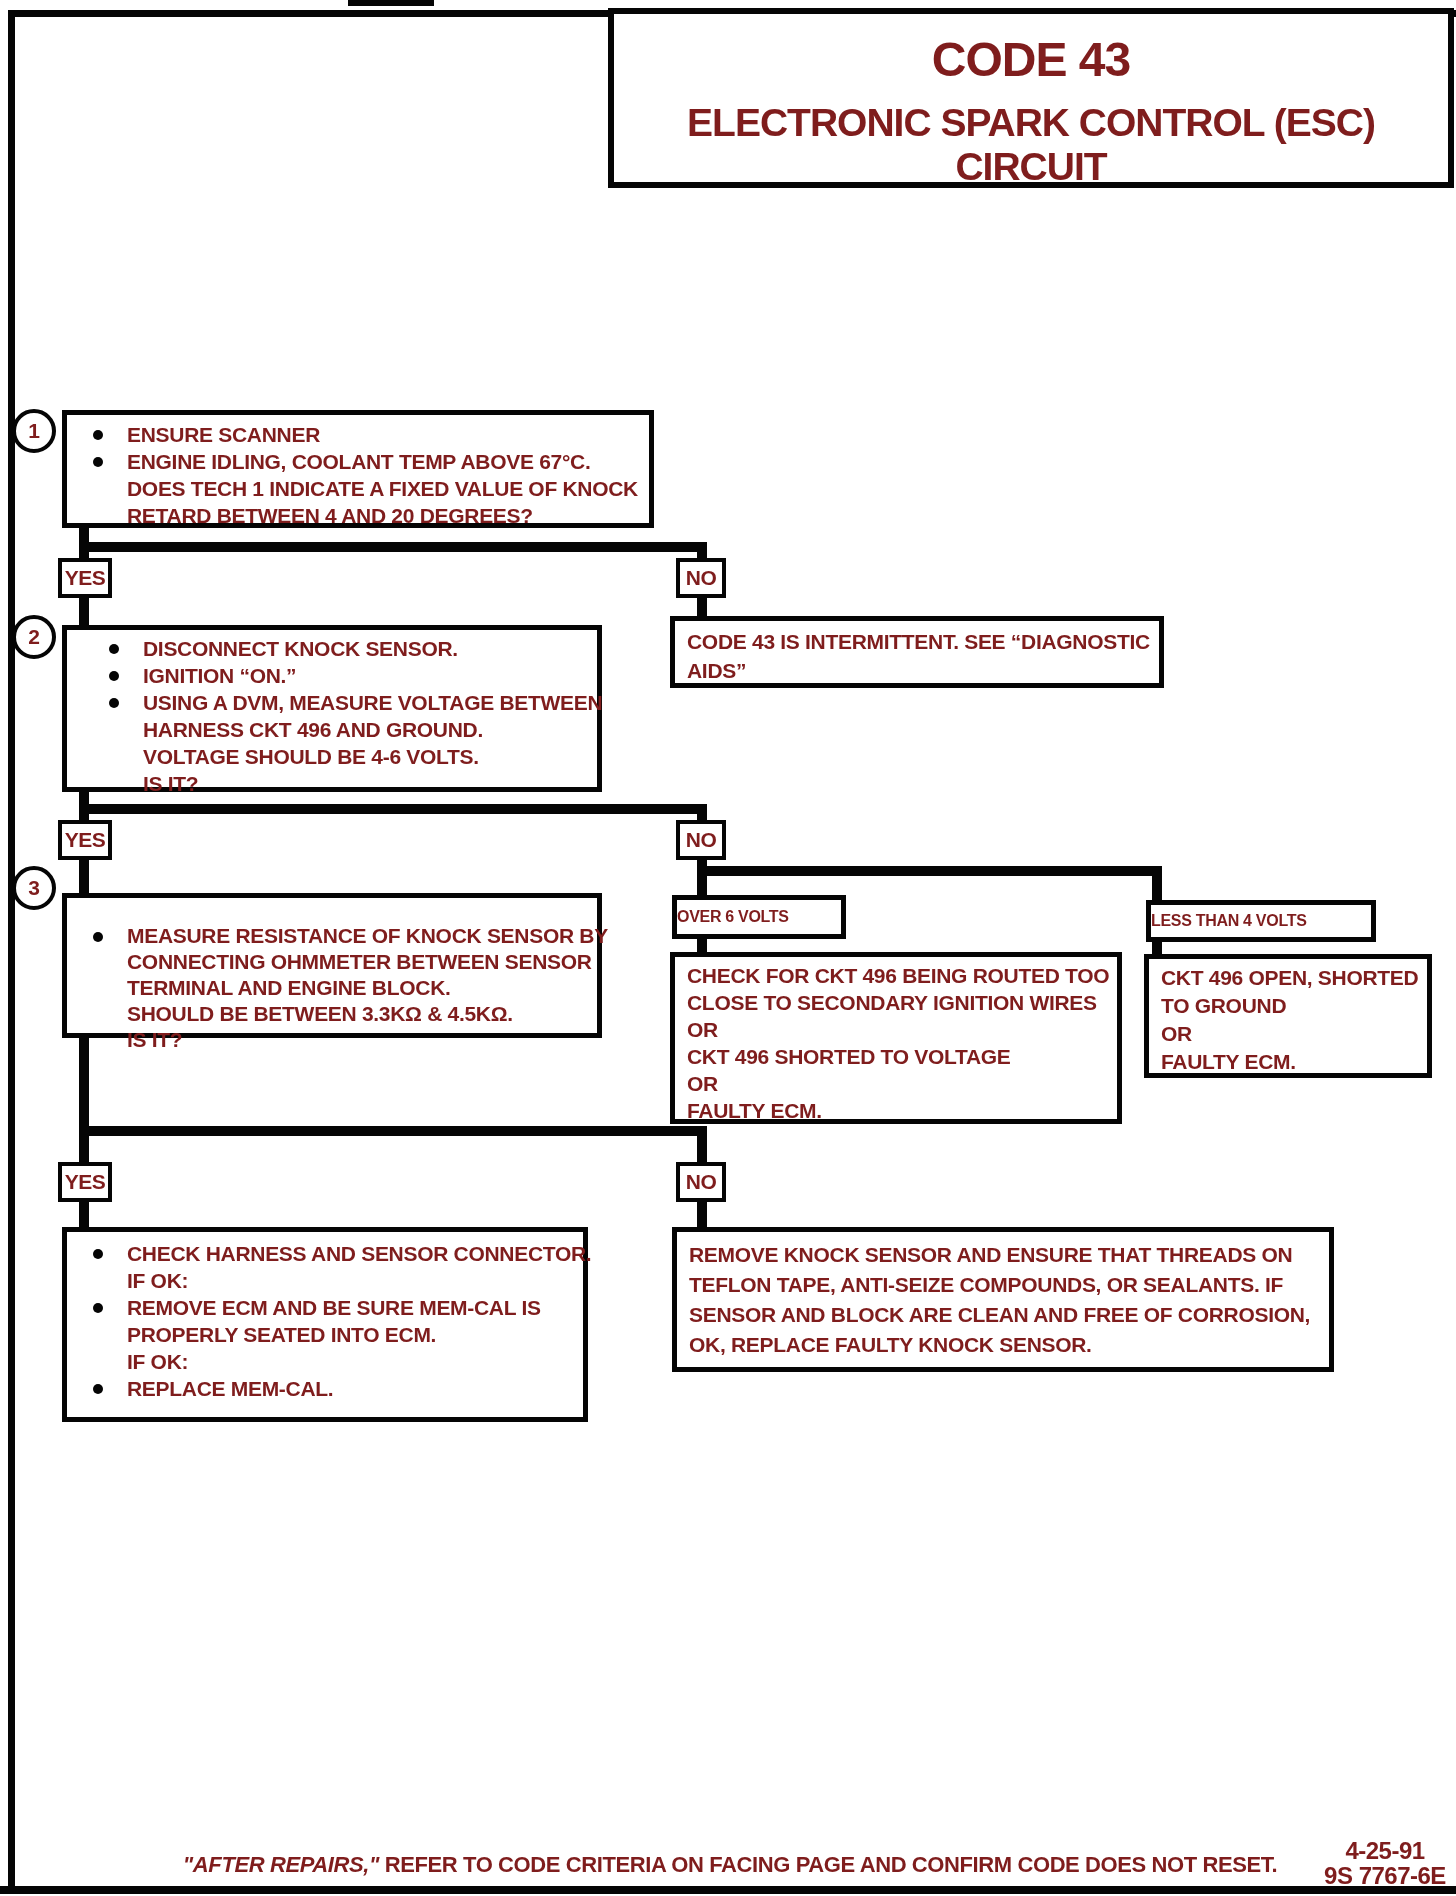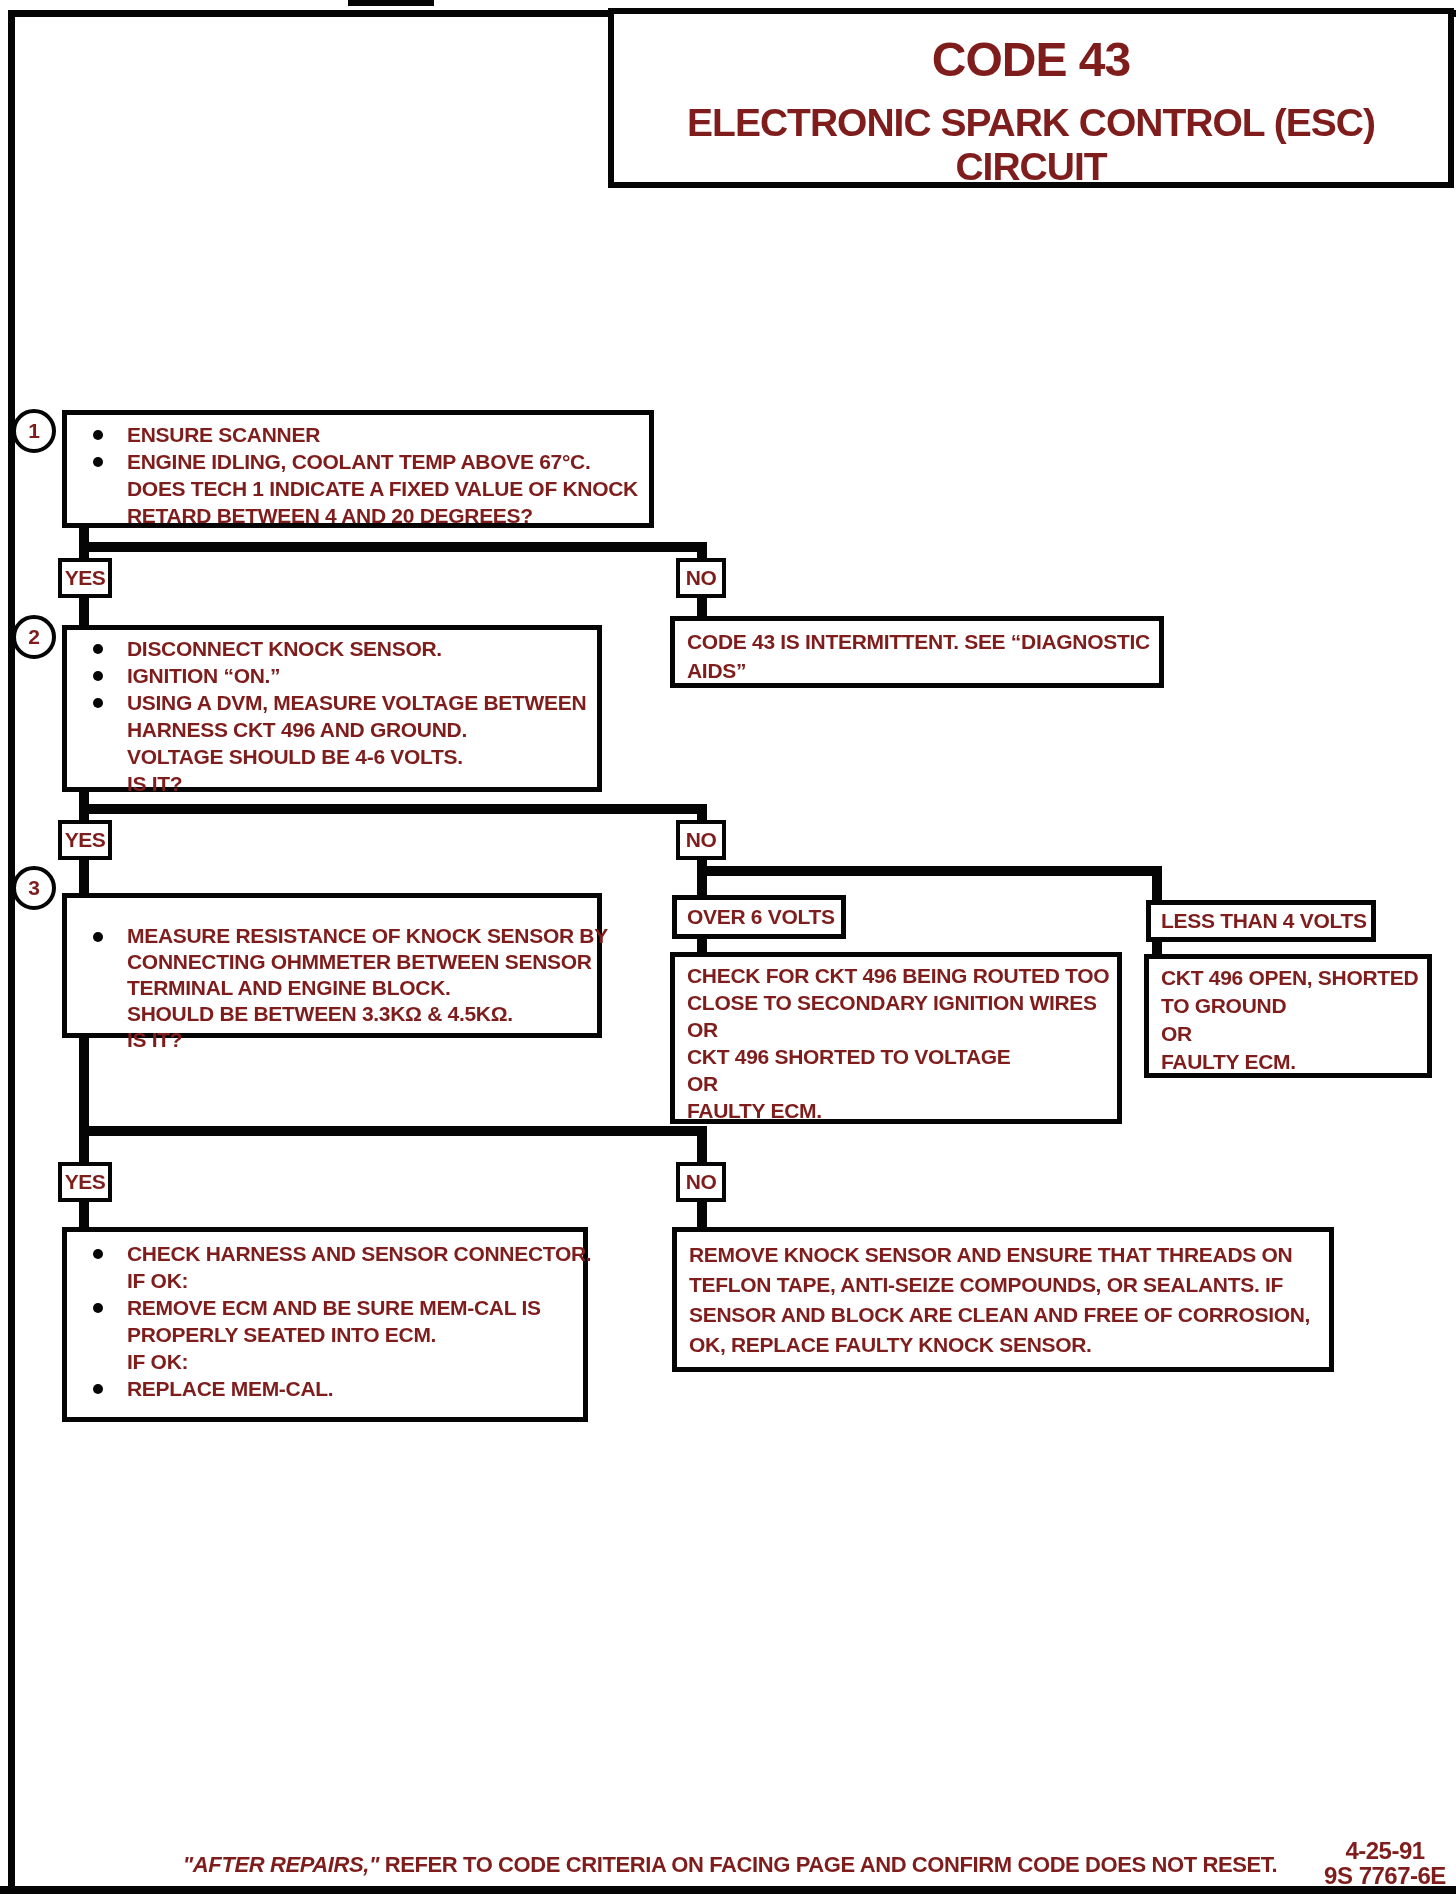--- a/index.html
+++ b/index.html
@@ -25,28 +25,28 @@
   }
   .line { position:relative; padding-left:60px; padding-right:6px; font-size:21px; line-height:27px; letter-spacing:-0.3px; white-space:nowrap; }
   .line.plain { padding-left:12px; }
   .dot { position:absolute; left:26px; top:9px; width:10px; height:10px; border-radius:50%; background:#050505; }
   .badge {
     position:absolute; border:4px solid #050505; box-sizing:border-box; background:#fff;
     display:flex; align-items:center; justify-content:center; font-size:21px; letter-spacing:-0.5px;
   }
   .conn { position:absolute; background:#050505; }
   .b1 .line { line-height:27px; } .b1 { padding-top:6px; }
-  .b2 { padding-top:5px; }
+  .b2 { padding-top:5px;padding-left:16px; }
   .b3 { padding-top:25px; } .b3 .line { line-height:26px; }
   .bint { padding-top:6px; } .bint .line { line-height:29px; }
   .bckt { padding-top:5px; }
   .bopen { padding-top:5px; } .bopen .line { line-height:28px; }
   .bharn { padding-top:8px; }
   .brem { padding-top:8px; } .brem .line { line-height:30px; }
-  .lbl { font-size:21px; padding-left:10px; line-height:34px; letter-spacing:-0.3px; white-space:nowrap; }
+  .lbl { font-size:16px; line-height:34px; letter-spacing:-0.3px; white-space:nowrap; }
   .footer-note { position:absolute; left:150px; top:1852px; width:1160px; text-align:center; font-size:22px; letter-spacing:-0.4px; white-space:nowrap; }
   .footer-note .it { font-style:italic; }
   .footer-ref { position:absolute; left:1318px; top:1838px; width:134px; text-align:center; font-size:24px; line-height:25px; letter-spacing:-0.5px; }
 </style>
 </head>
 <body>
 
 <div class="page">
 
   <div class="edge" style="left:8px;top:10px;width:7px;height:1878px;"></div>

